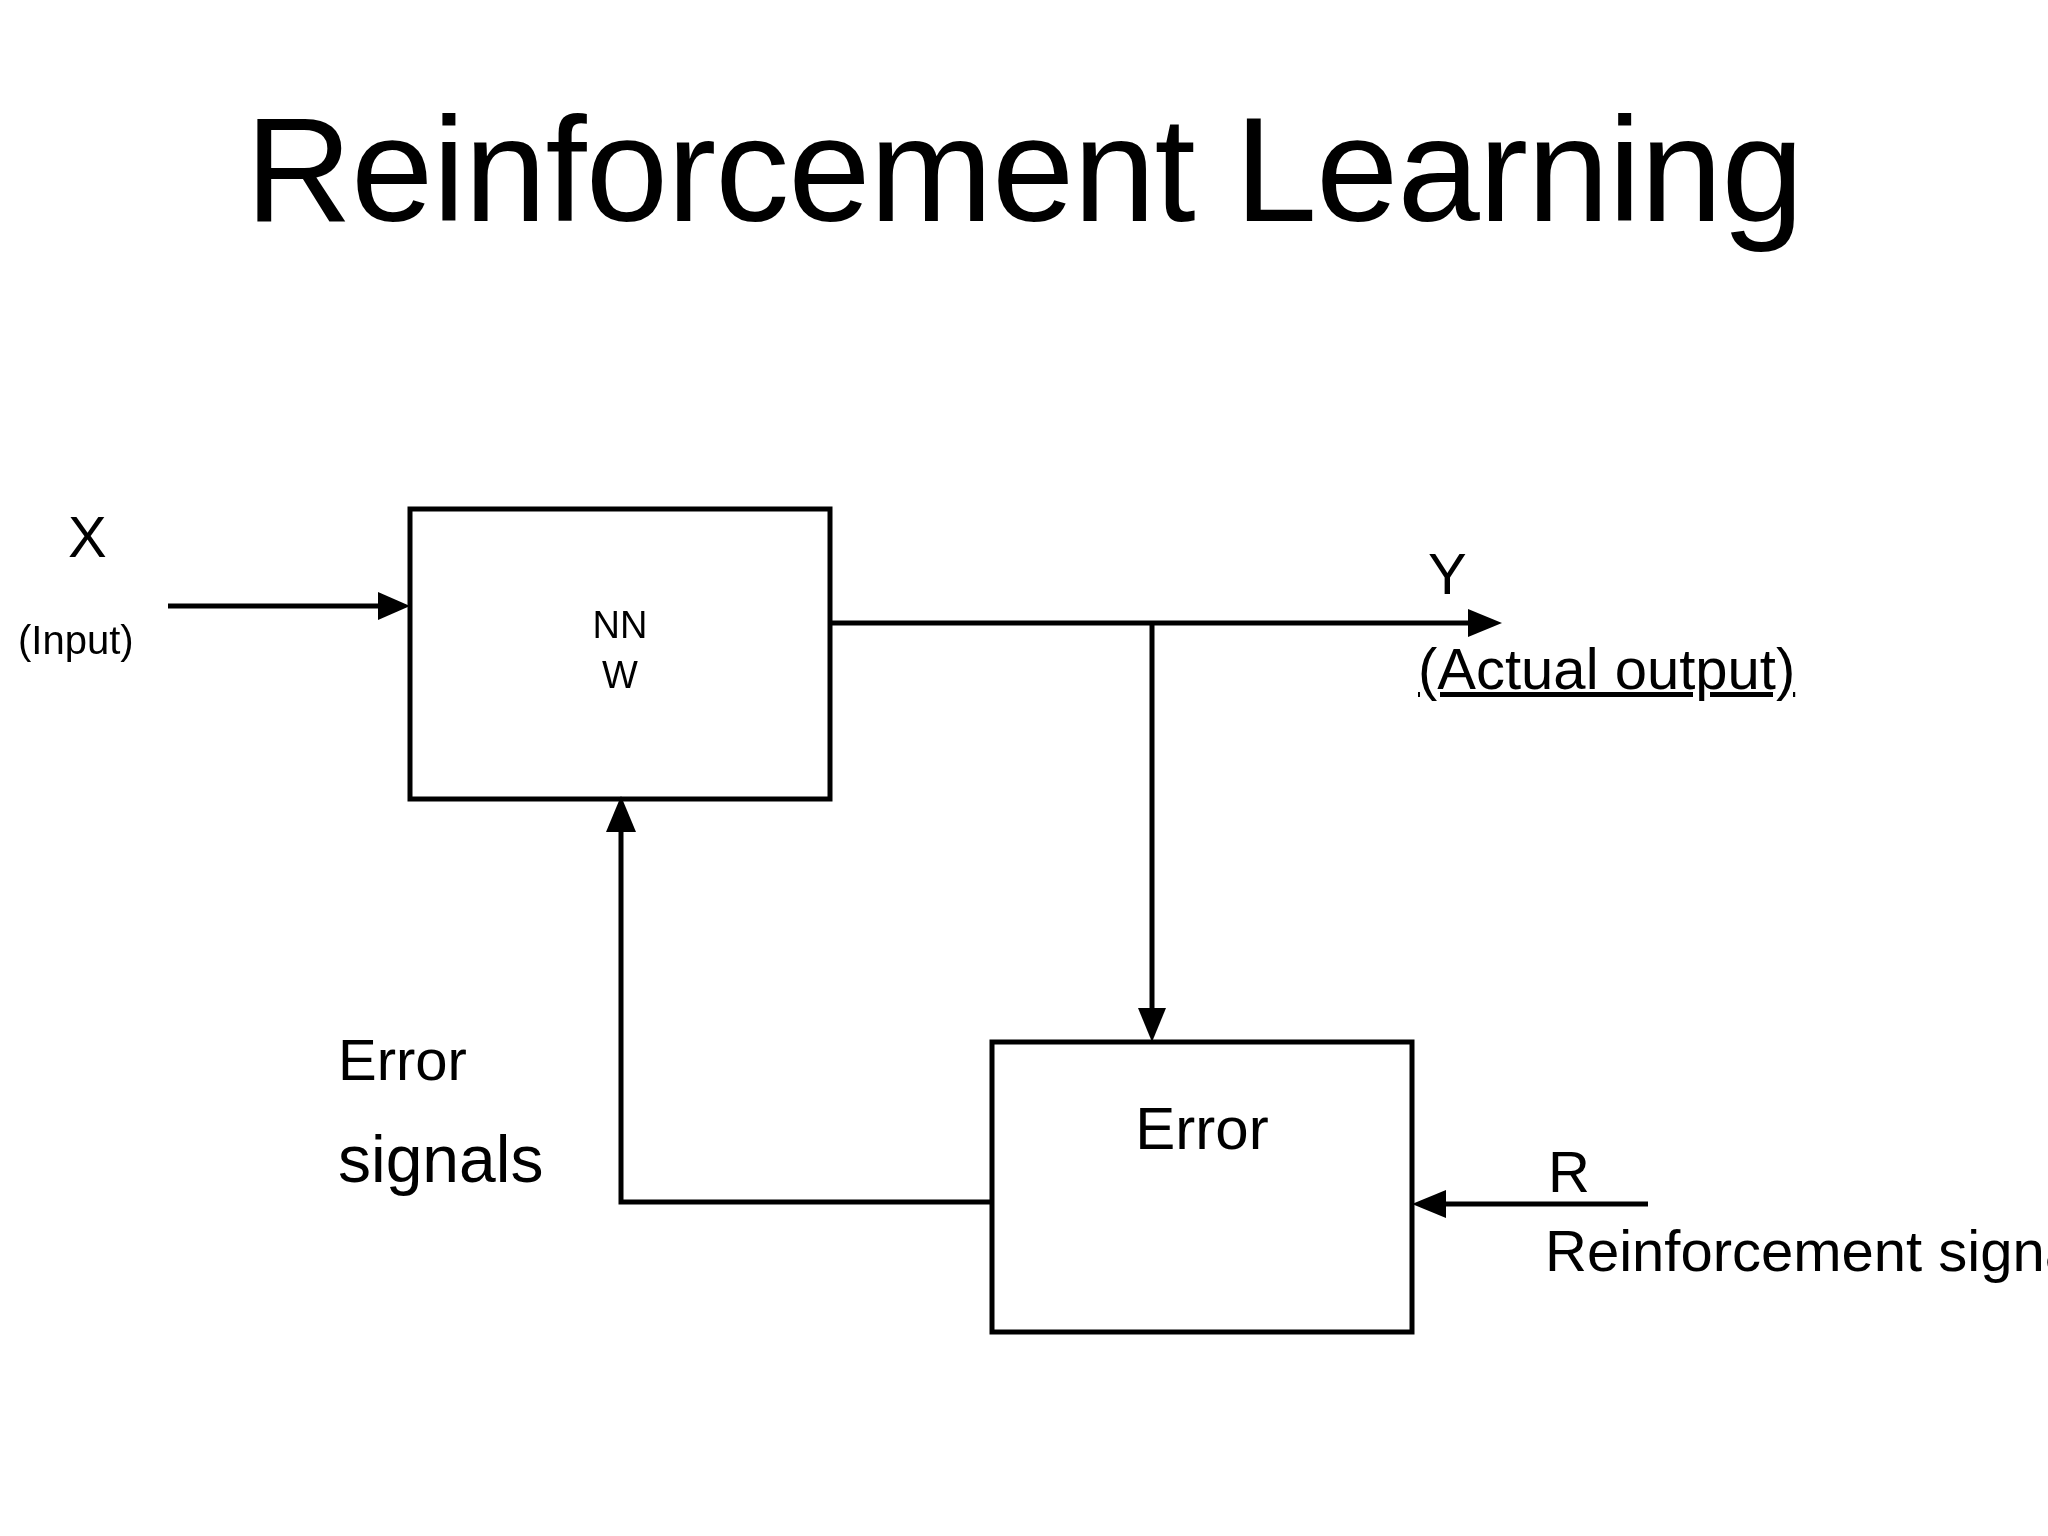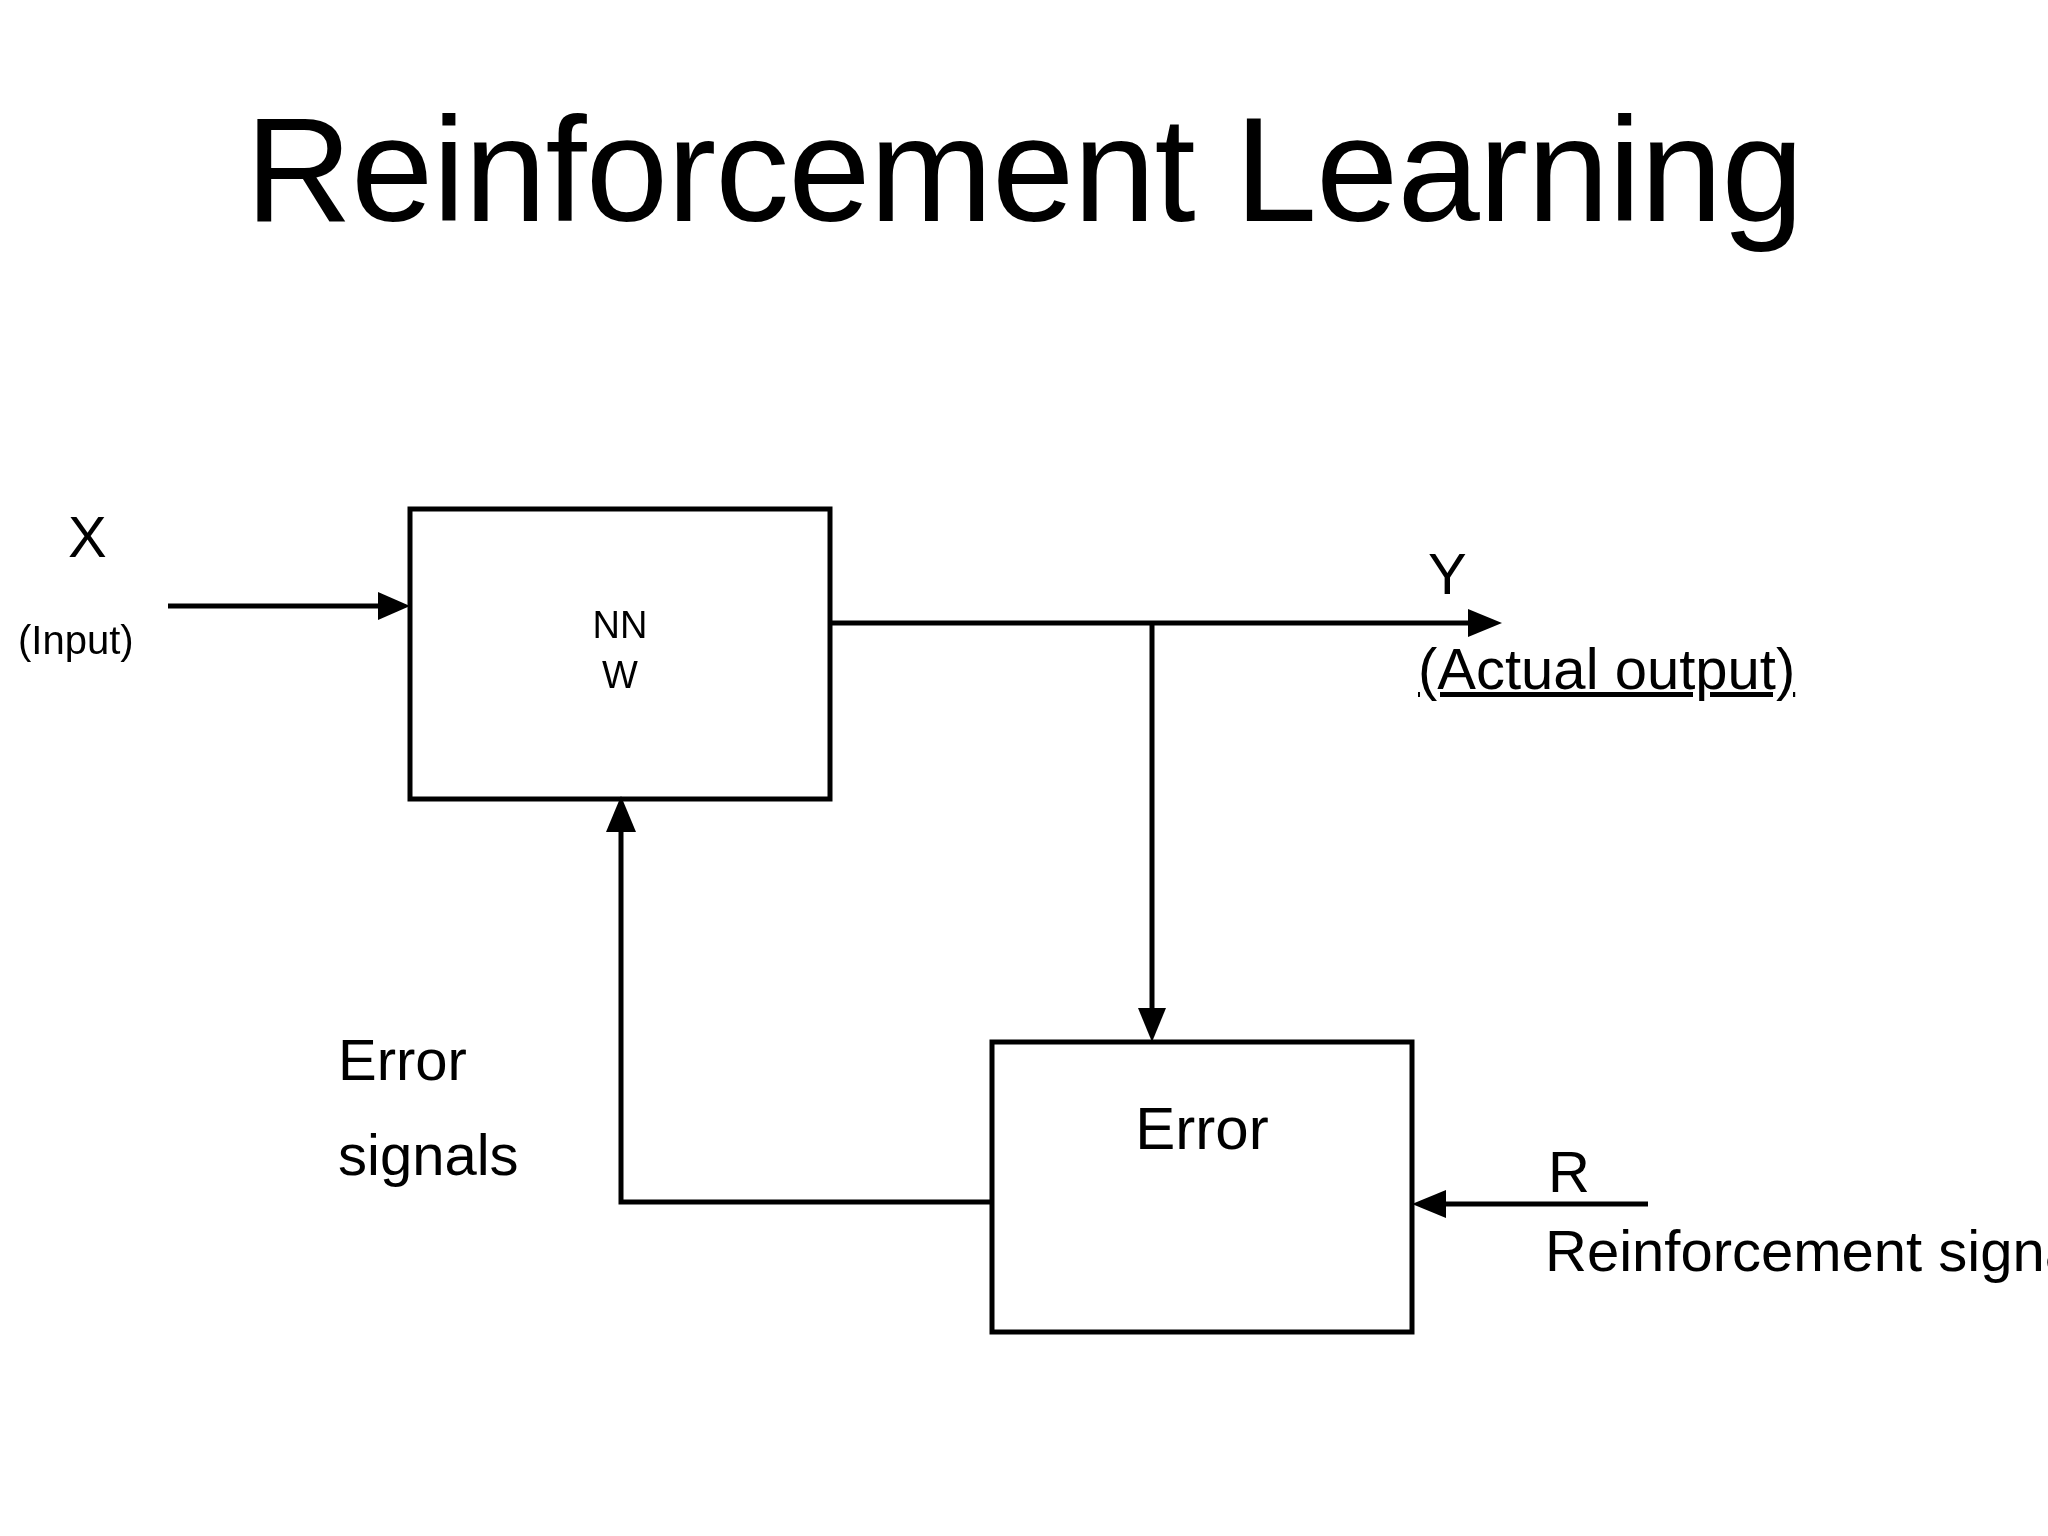--- a/index.html
+++ b/index.html
@@ -61,21 +61,21 @@
   }
 
   .lbl-x          { left: 68px;   top: 508px; font-size: 58px; }
   .lbl-input      { left: 18px;   top: 620px; font-size: 40px; }
   .lbl-y          { left: 1428px; top: 545px; font-size: 58px; }
   .lbl-actual     { left: 1418px; top: 640px; font-size: 58px; text-decoration: underline; }
   .lbl-r          { left: 1548px; top: 1143px; font-size: 58px; }
   .lbl-reinf      { left: 1545px; top: 1222px; font-size: 58px; }
 
   .lbl-error-1    { left: 338px;  top: 1031px; font-size: 58px; }
-  .lbl-error-2    { left: 338px;  top: 1126px; font-size: 58px; }
+  .lbl-error-2    { left: 338px;  top: 1126px; font-size: 66px; }
 
   
   .box-text {
     position: absolute;
     text-align: center;
     white-space: nowrap;
     font-size: 38px;
     line-height: 1.32;
     font-weight: 400;
   }

